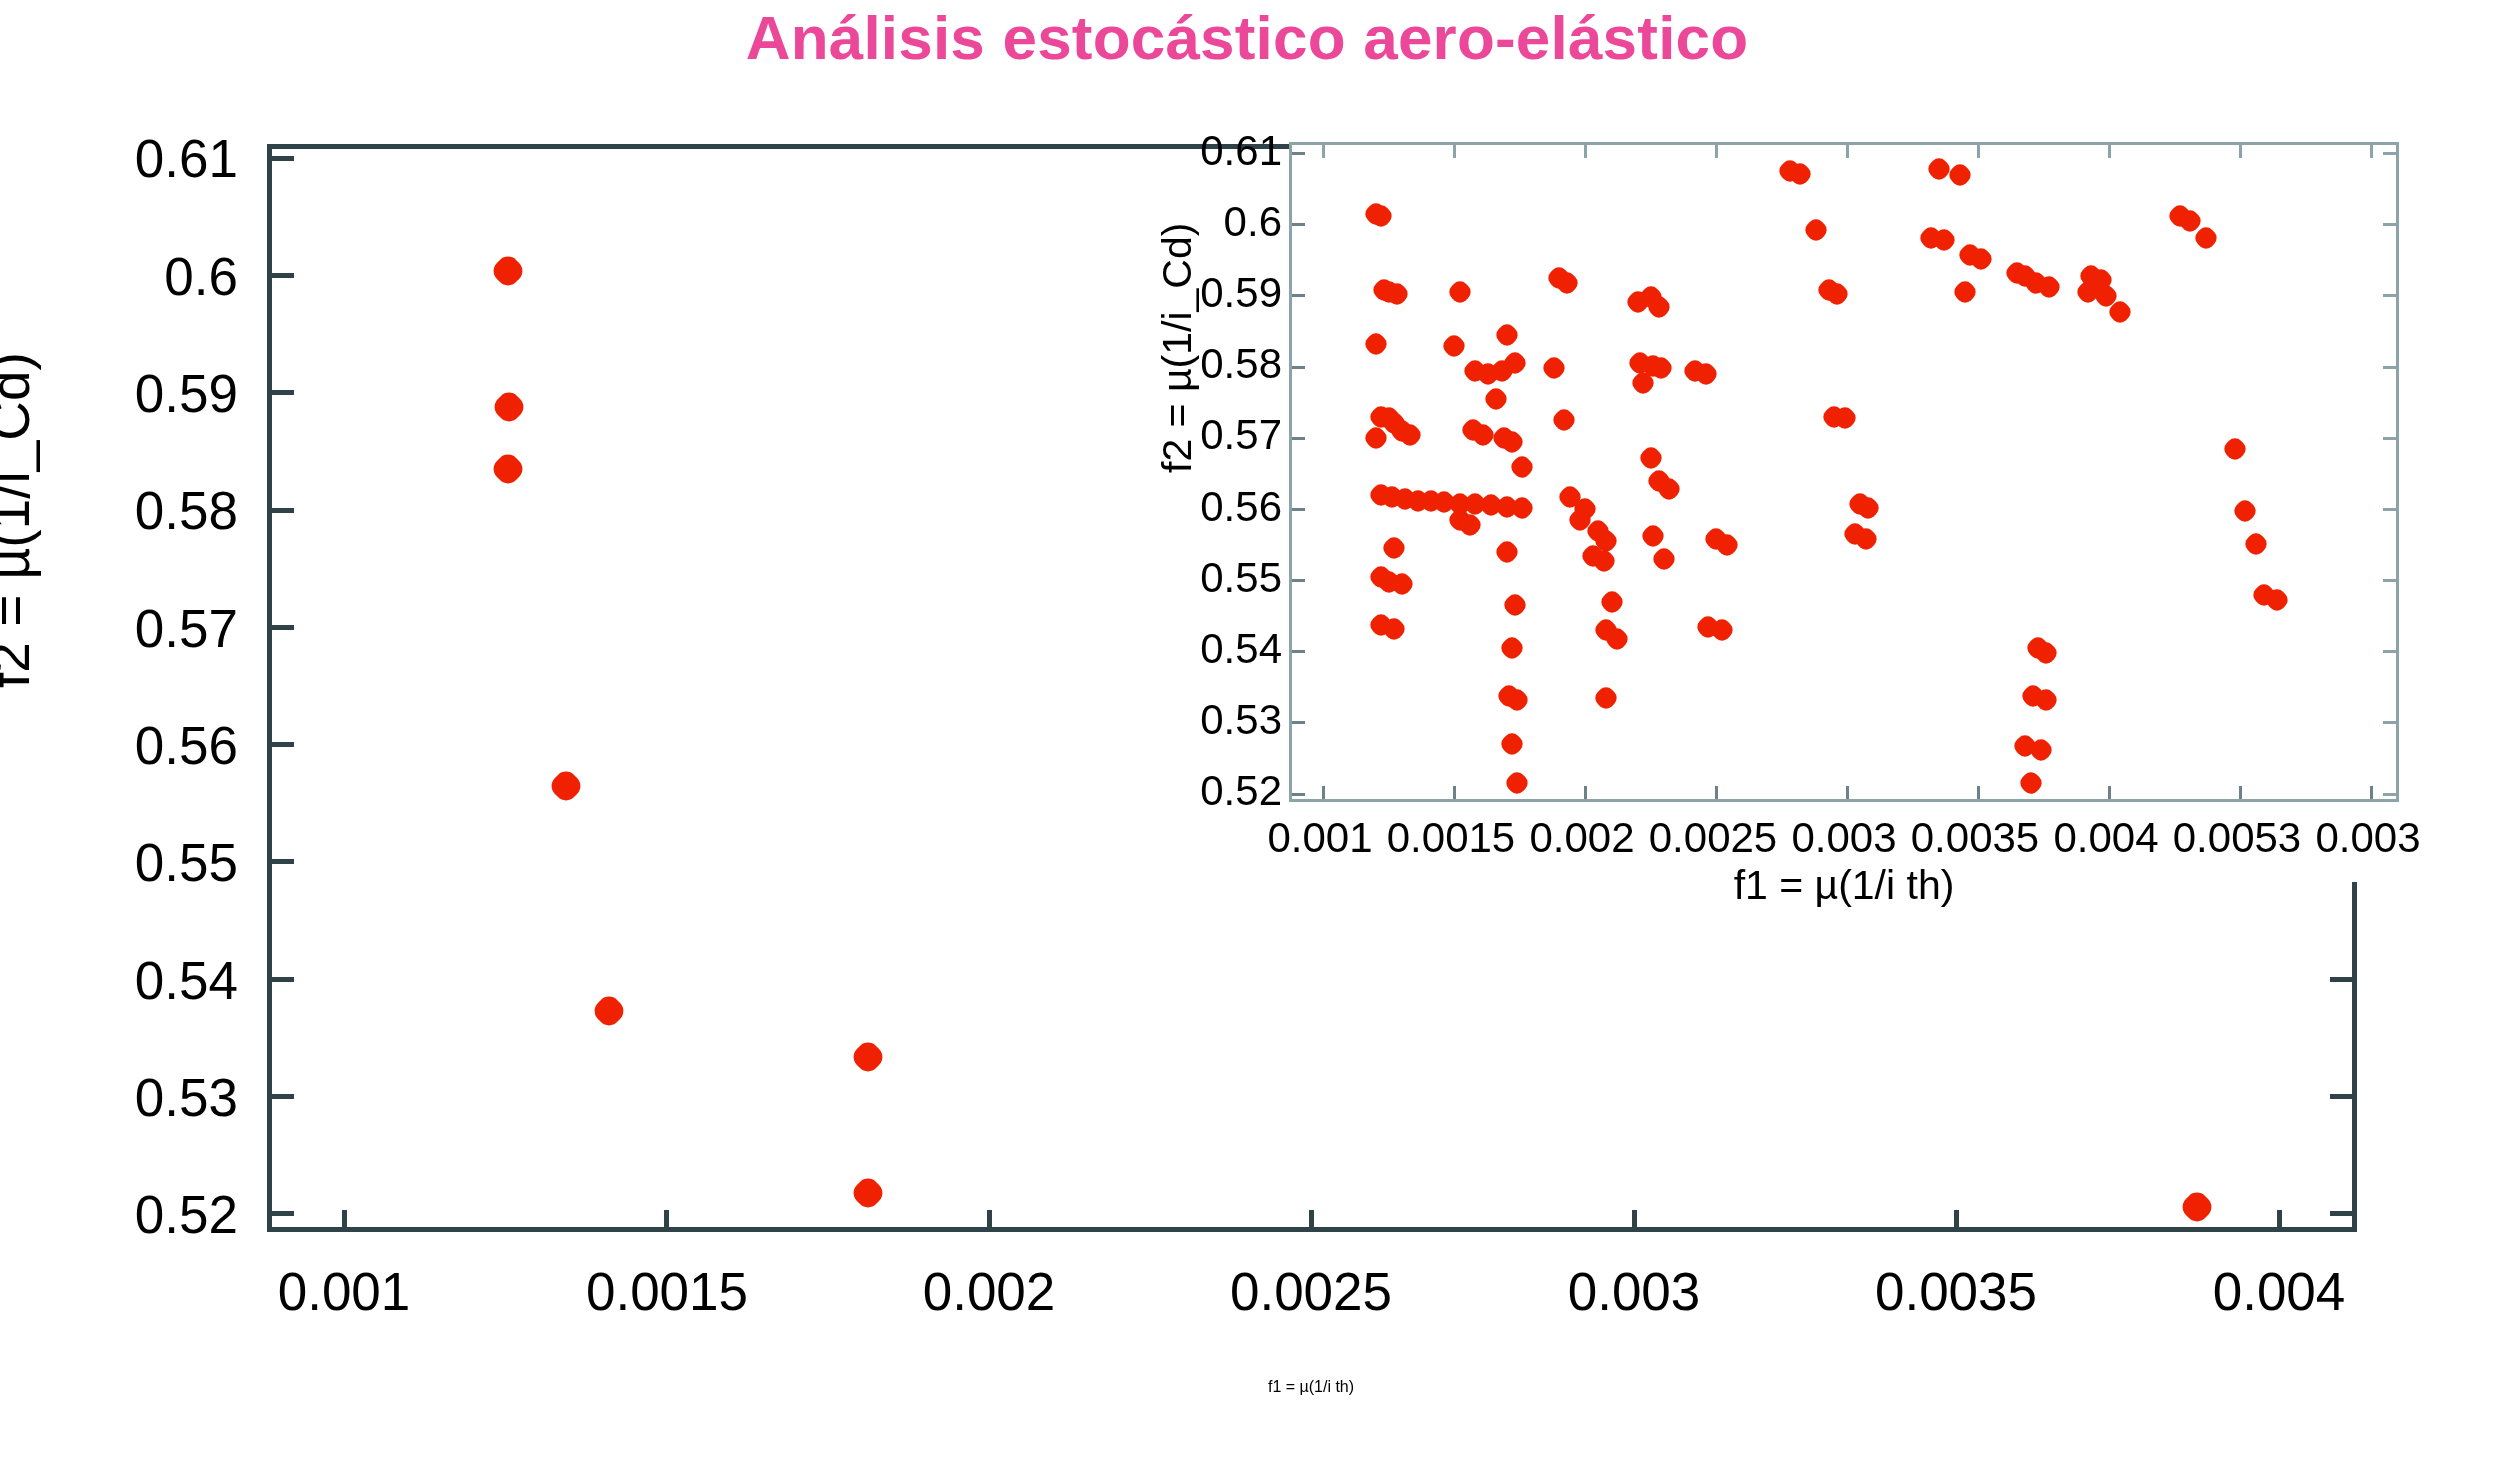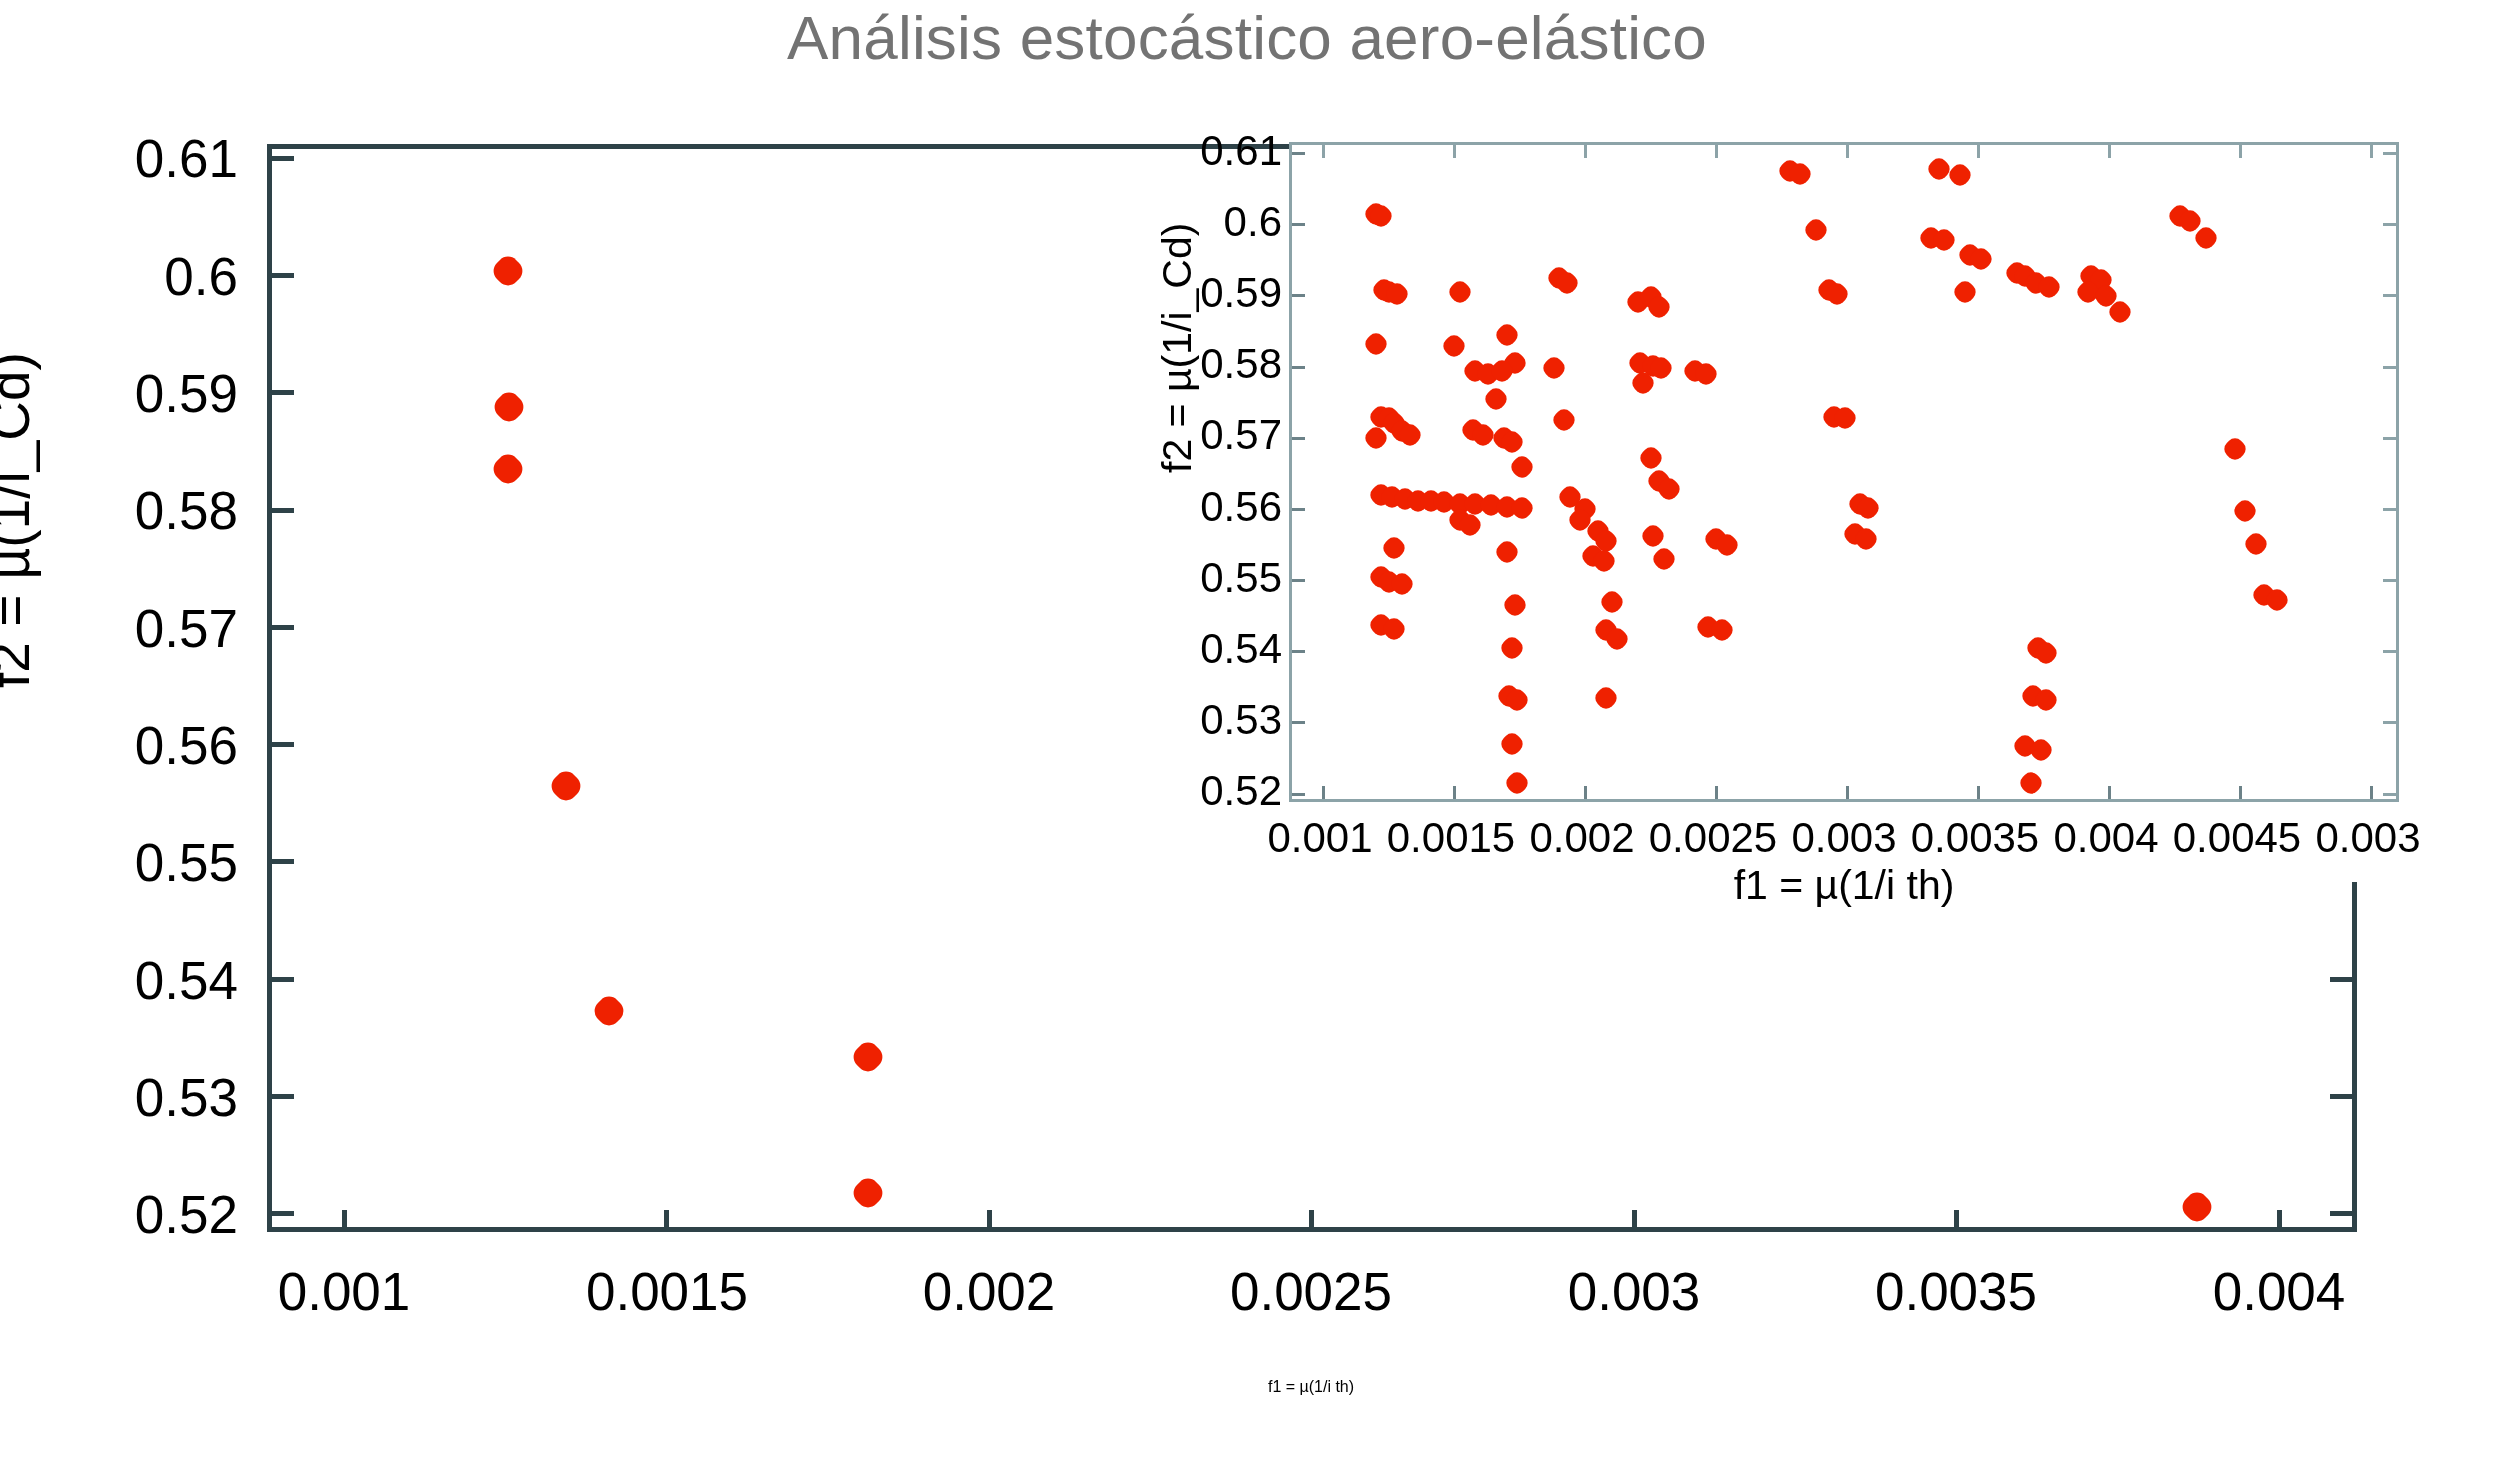--- a/index.html
+++ b/index.html
@@ -20,24 +20,24 @@
   }
 
   
   #fig-title {
     position: absolute;
     left: 0;
     top: 2px;
     width: 2494px;
     text-align: center;
     font-size: 62px;
-    font-weight: 400;
+    font-weight: 700;
     letter-spacing: 0.2px;
     white-space: nowrap;
-    color: #737373;
+    color: #ec4899;
   }
 
   
   .axes {
     position: absolute;
     box-sizing: border-box;
     background: #ffffff;
   }
   .spine {
     position: absolute;
@@ -403,21 +403,21 @@
       <div class="ticklabel inset-yticklabel" style="top: 151px;">0.61</div>
     </div>
   <div id="inset-xticklabels">
       <div class="ticklabel inset-xticklabel" style="left: 1320px;">0.001</div>
       <div class="ticklabel inset-xticklabel" style="left: 1451px;">0.0015</div>
       <div class="ticklabel inset-xticklabel" style="left: 1582px;">0.002</div>
       <div class="ticklabel inset-xticklabel" style="left: 1713px;">0.0025</div>
       <div class="ticklabel inset-xticklabel" style="left: 1844px;">0.003</div>
       <div class="ticklabel inset-xticklabel" style="left: 1975px;">0.0035</div>
       <div class="ticklabel inset-xticklabel" style="left: 2106px;">0.004</div>
-      <div class="ticklabel inset-xticklabel" style="left: 2237px;">0.0045</div>
+      <div class="ticklabel inset-xticklabel" style="left: 2237px;">0.0053</div>
       <div class="ticklabel inset-xticklabel" style="left: 2368px;">0.003</div>
     </div>
 
   <div class="axislabel" id="inset-ylabel">f2 = µ(1/i_Cd)</div>
   <div class="axislabel" id="inset-xlabel">f1 = µ(1/i th)</div>
 
 </div>
 
 
 </body></html>

